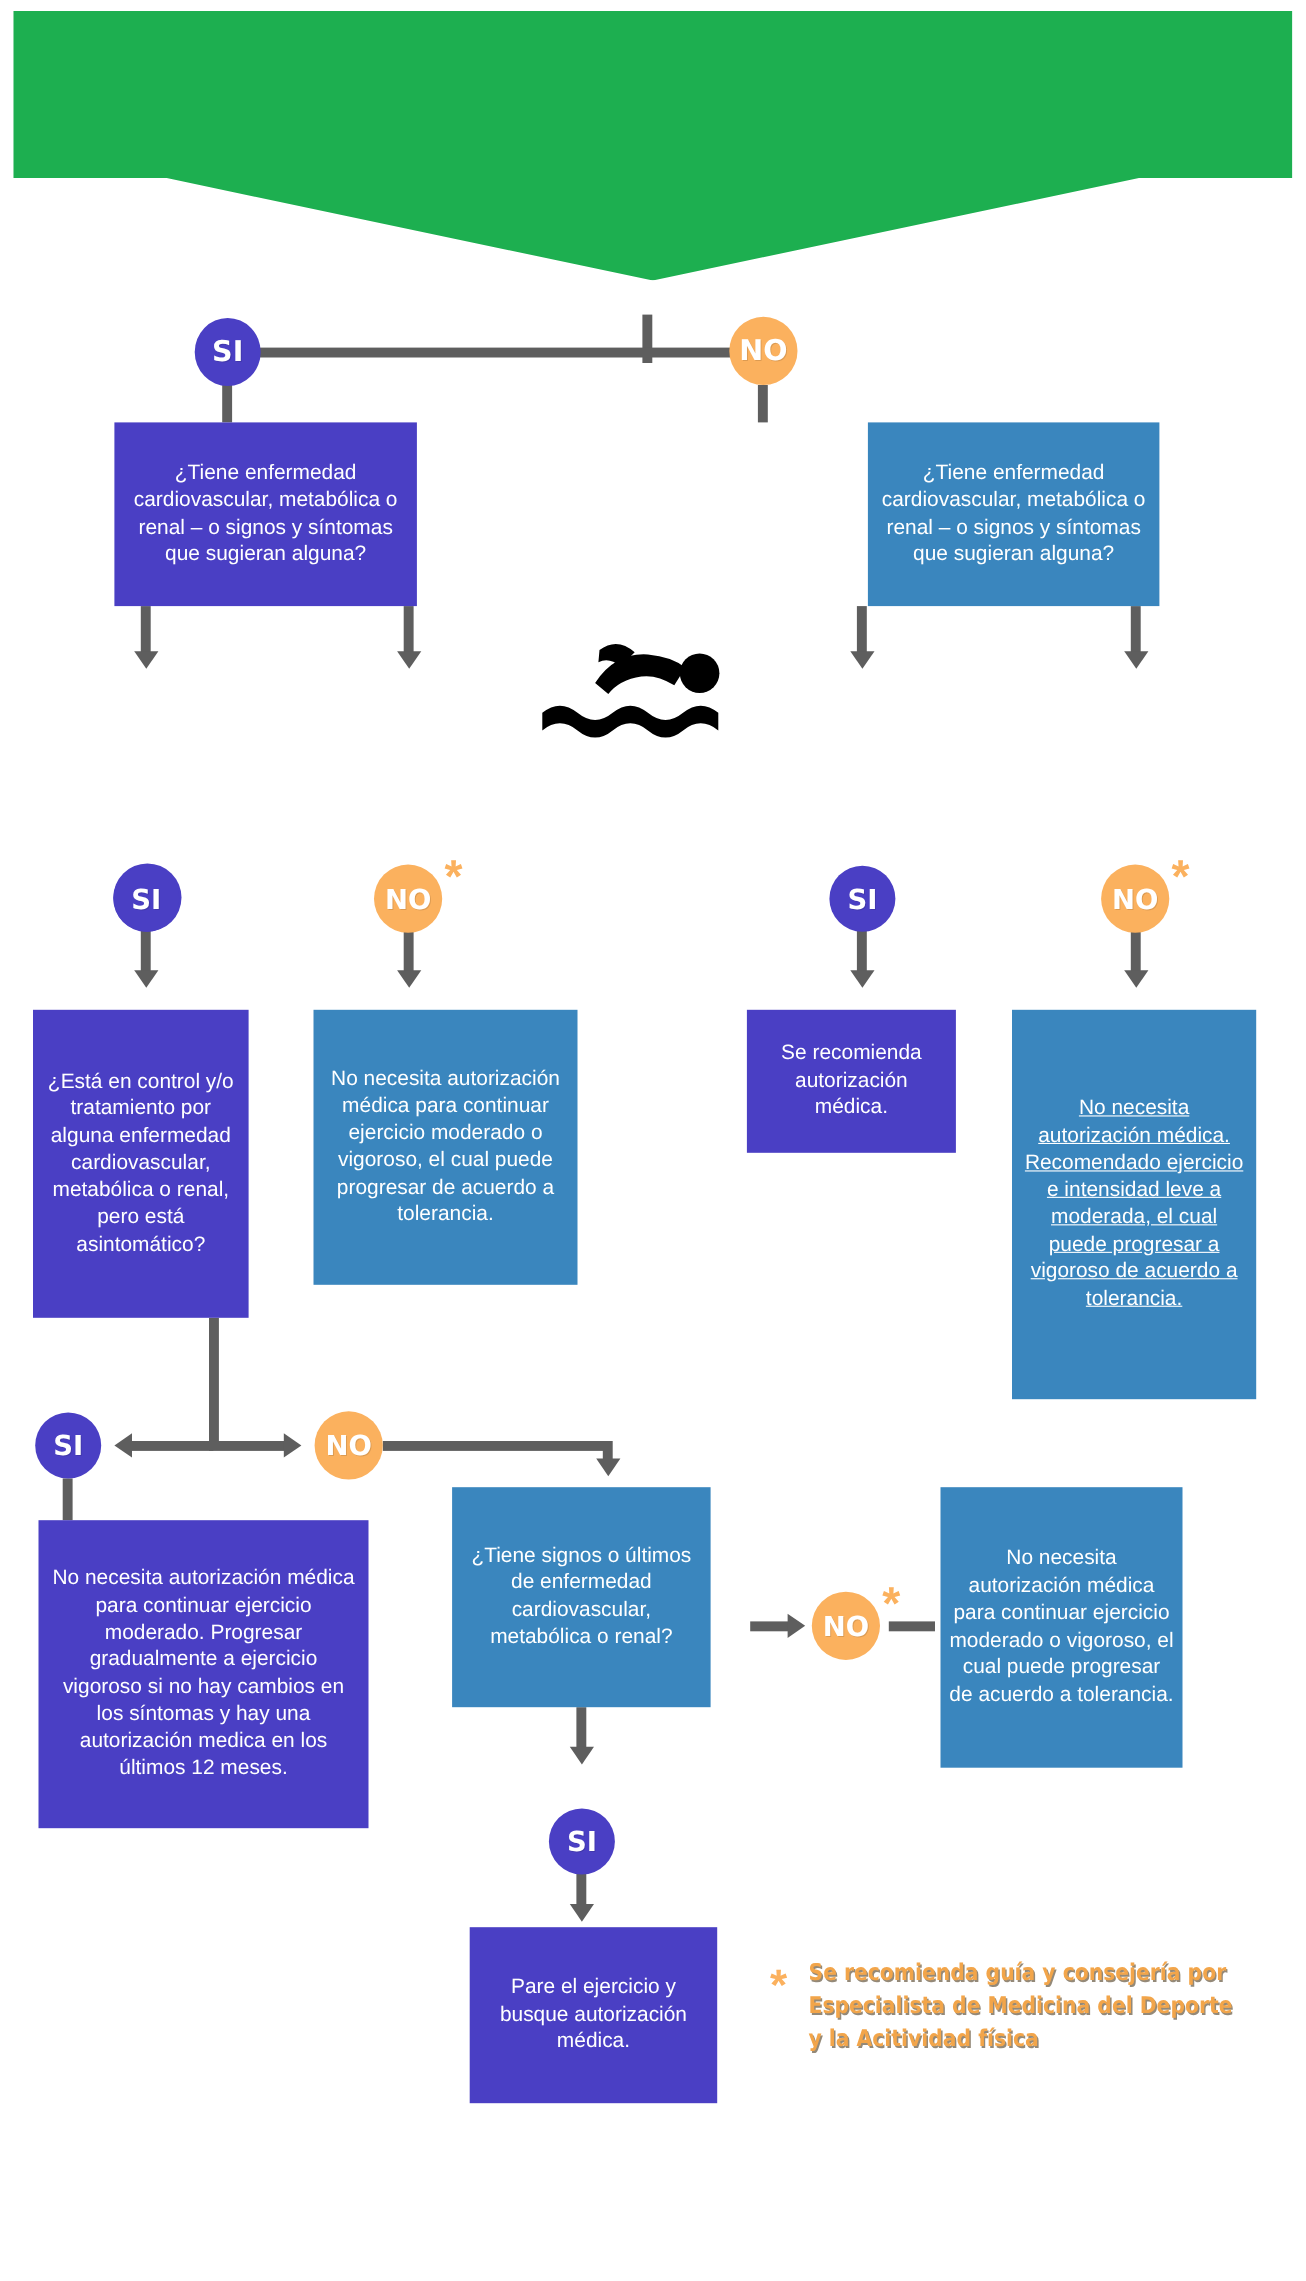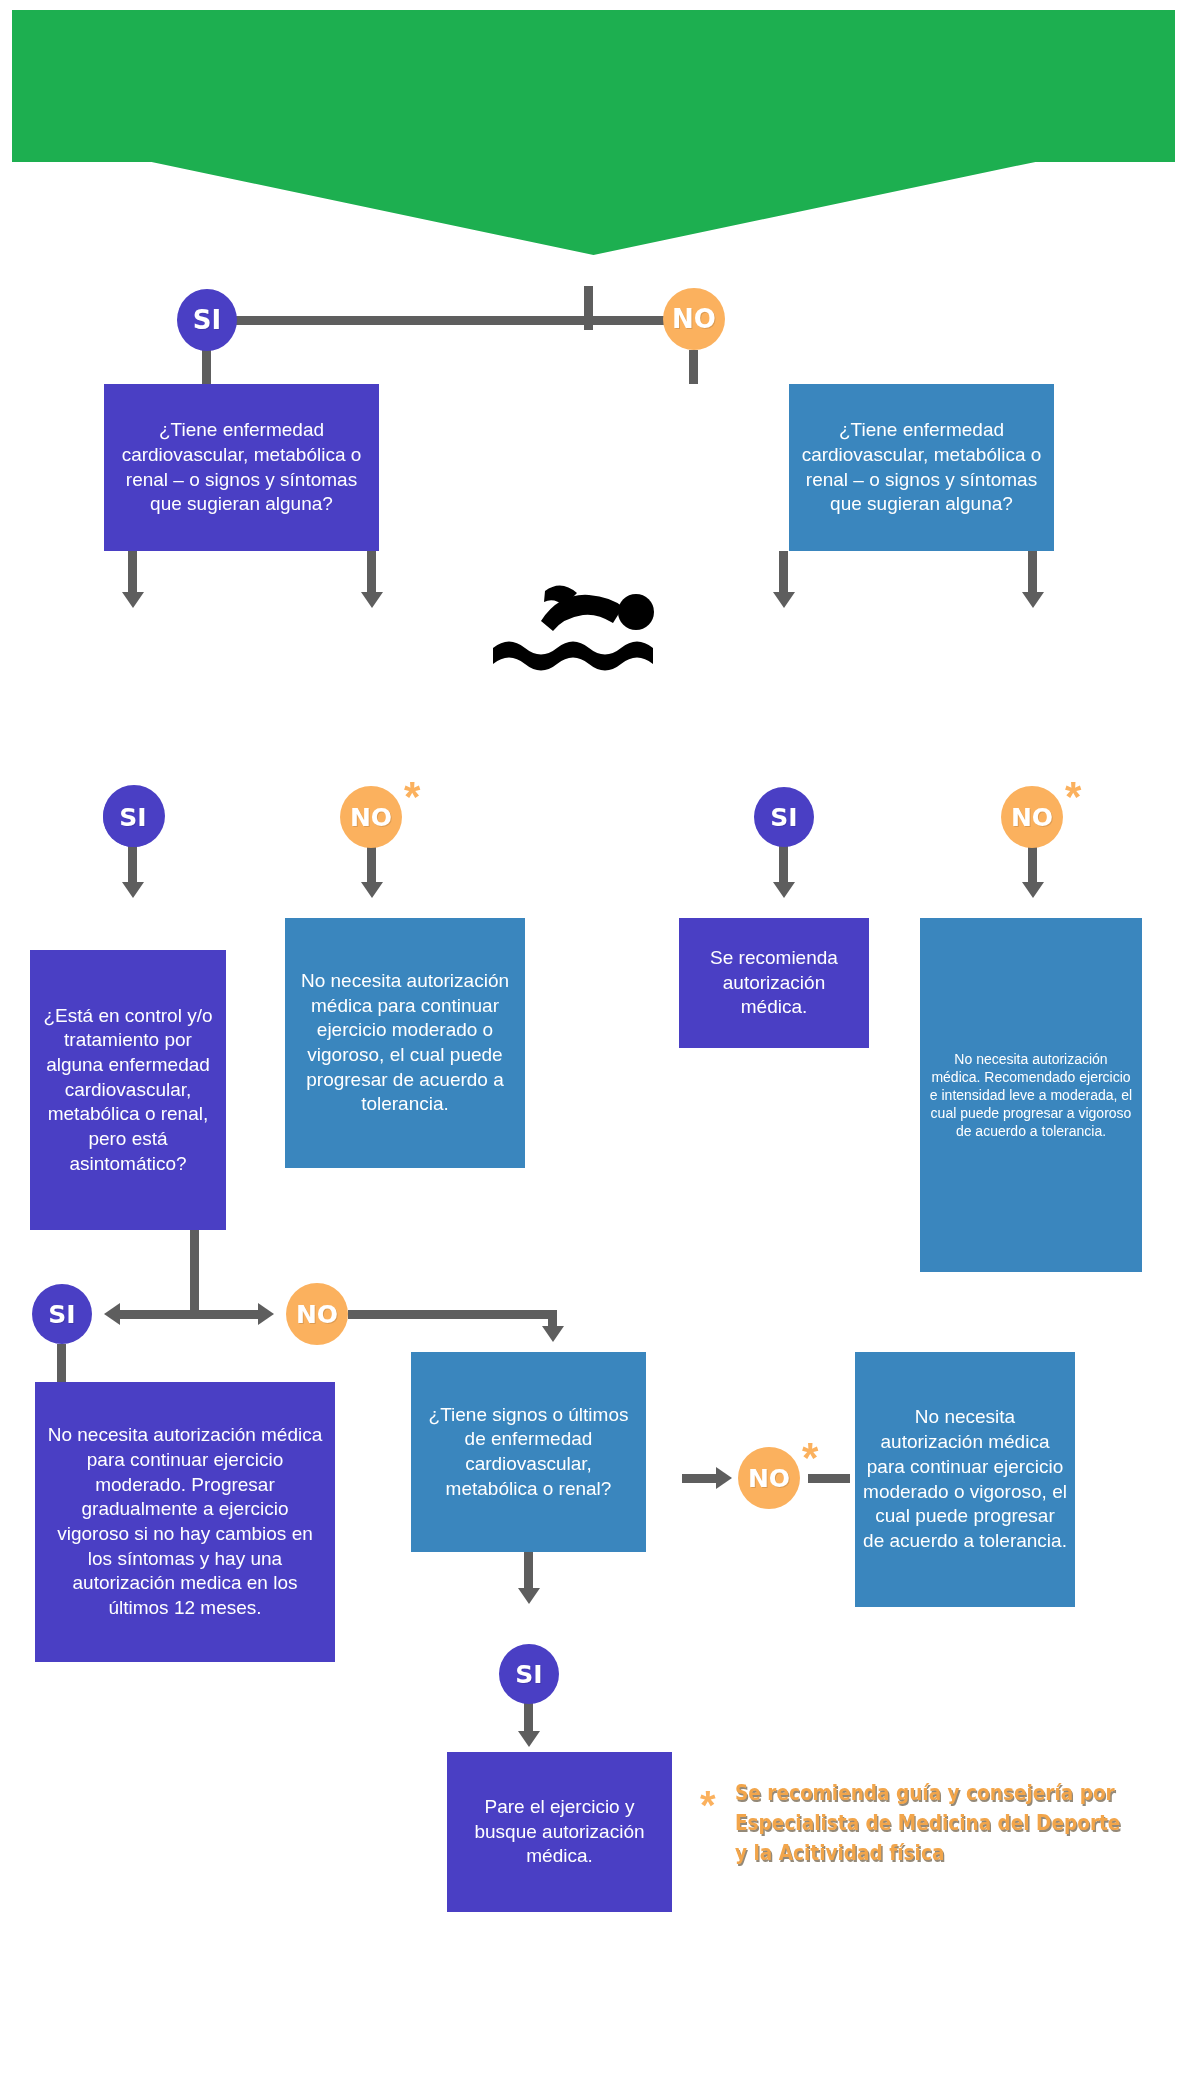--- a/index.html
+++ b/index.html
@@ -258,33 +258,33 @@
   <div class="node node-no" style="left:1001px; top:786px; width:62px; height:62px; font-size:25px;">
     <span>NO</span>
   </div>
   <div class="asterisk" style="left:1065px; top:782px;">*</div>
 
   <div class="vline" style="left:779px; top:846px; height:38px;"></div>
   <div class="arrow-down" style="left:773px; top:882px;"></div>
   <div class="vline" style="left:1028px; top:846px; height:38px;"></div>
   <div class="arrow-down" style="left:1022px; top:882px;"></div>
 
-  <div class="box box-purple" style="left:30px; top:918px; width:196px; height:280px; font-size:19px;margin-top:32px;">
+  <div class="box box-purple" style="left:30px; top:918px; width:196px; height:280px; font-size:19px;">
     <span>¿Está en control y/o tratamiento por alguna enfermedad cardiovascular, metabólica o renal, pero está asintomático?</span>
   </div>
 
   <div class="box box-blue" style="left:285px; top:918px; width:240px; height:250px; font-size:19px;">
     <span>No necesita autorización médica para continuar ejercicio moderado o vigoroso, el cual puede progresar  de acuerdo a tolerancia.</span>
   </div>
 
   <div class="box box-purple" style="left:679px; top:918px; width:190px; height:130px; font-size:19px;">
     <span>Se recomienda autorización médica.</span>
   </div>
 
-  <div class="box box-blue" style="left:920px; top:918px; width:222px; height:354px; font-size:14px;">
+  <div class="box box-blue" style="left:920px; top:918px; width:222px; height:354px; font-size:19px;text-decoration:underline;">
     <span>No necesita autorización médica. Recomendado ejercicio  e intensidad leve a moderada, el cual puede progresar a vigoroso de acuerdo a tolerancia.</span>
   </div>
 
   <div class="vline" style="left:190px; top:1198px; height:116px;"></div>
   <div class="hline" style="left:118px; top:1310px; width:76px;"></div>
   <div class="hline" style="left:190px; top:1310px; width:70px;"></div>
   <div class="arrow-left" style="left:104px; top:1303px;"></div>
   <div class="arrow-right" style="left:258px; top:1303px;"></div>
 
   <div class="node node-si" style="left:32px; top:1284px; width:60px; height:60px; font-size:25px;">
@@ -325,21 +325,21 @@
   <div class="vline" style="left:524px; top:1552px; height:38px;"></div>
   <div class="arrow-down" style="left:518px; top:1588px;"></div>
 
   <div class="node node-si" style="left:499px; top:1644px; width:60px; height:60px; font-size:25px;">
     <span>SI</span>
   </div>
 
   <div class="vline" style="left:524px; top:1703px; height:30px;"></div>
   <div class="arrow-down" style="left:518px; top:1731px;"></div>
 
-  <div class="box box-purple" style="left:447px; top:1752px; width:225px; height:160px; font-size:19px;">
+  <div class="box box-purple" style="left:427px; top:1752px; width:225px; height:160px; font-size:19px;">
     <span>Pare el ejercicio y busque autorización médica.</span>
   </div>
 
   <div class="foot-aster" style="left:700px; top:1790px;">*</div>
   <div class="footnote" style="left:735px; top:1778px; width:520px;">
     <div>Se recomienda guía y consejería por</div>
     <div>Especialista de Medicina del Deporte</div>
     <div>y la Acitividad física</div>
   </div>
 

